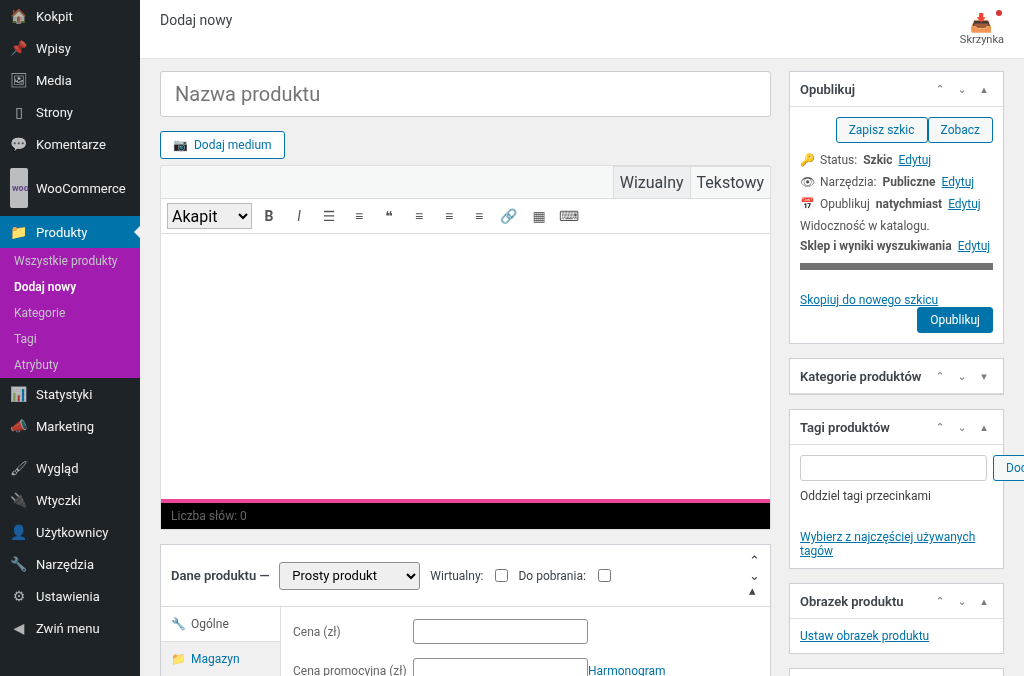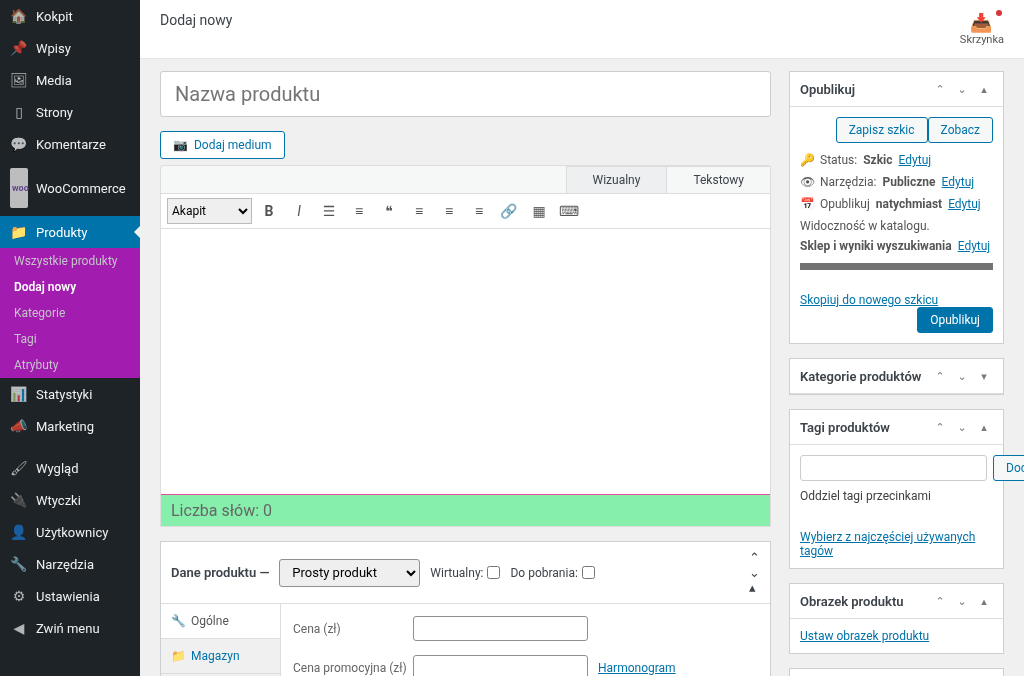--- a/index.html
+++ b/index.html
@@ -26,58 +26,58 @@
 .content { display: flex; padding: 12px 20px; gap: 18px; }
 .left-col { flex: 1; }
 .right-col { width: 215px; flex-shrink: 0; }
 
 .title-input { width: 100%; padding: 10px 14px; font-size: 20px; border: 1px solid #ccc; border-radius: 3px; background: #fff; margin-bottom: 14px; color: #666; }
 
 .add-media-btn { display: inline-flex; align-items: center; gap: 6px; padding: 6px 12px; border: 1px solid #0073aa; color: #0073aa; background: #fff; border-radius: 3px; cursor: pointer; font-size: 12px; margin-bottom: 6px; }
 
 .editor-box { border: 1px solid #ddd; background: #f6f7f7; border-radius: 3px 3px 0 0; margin-bottom: 14px; }
 .editor-tabs { display: flex; justify-content: flex-end; background: transparent; border-bottom: none; }
-.editor-tabs .tab { padding: 6px 26px; border: 1px solid #ddd; border-bottom: none; background: #f6f7f7; font-size: 12px; cursor: pointer; margin-right: -1px; }
+.editor-tabs .tab { padding: 6px 6px; border: 1px solid #ddd; border-bottom: none; background: #f6f7f7; font-size: 16px; cursor: pointer; margin-right: -1px; }
 .editor-tabs .tab.active { background: #edeff0; }
 .toolbar { display: flex; align-items: center; padding: 4px 6px; gap: 4px; background: #fff; border-top: 1px solid #ddd; border-bottom: 1px solid #ddd; }
-.toolbar select { height: 26px; width: 85px; font-size: 12px; border: 1px solid #bbb; }
+.toolbar select { height: 26px; width: 85px; font-size: 16px; border: 1px solid #bbb; }
 .toolbar-btn { width: 26px; height: 26px; display: flex; align-items: center; justify-content: center; cursor: pointer; font-size: 14px; color: #555; }
 .editor-area { background: #fff; min-height: 265px; padding: 10px; }
-.wordcount { padding: 6px 10px; font-size: 16px; color: #666; border-top: 1px solid #ec4899; background: #86efac; }
+.wordcount { padding: 6px 10px; font-size: 12px; color: #666; border-top: 4px solid #ec4899; background: #000000; }
 
 .postbox { background: #fff; border: 1px solid #ccd0d4; margin-bottom: 14px; }
 .postbox-header { display: flex; align-items: center; justify-content: space-between; padding: 8px 10px; border-bottom: 1px solid #ddd; }
 .postbox-header h3 { font-size: 13px; font-weight: 600; }
 .postbox-header .toggles { display: flex; gap: 4px; }
 .postbox-header .toggle { width: 18px; height: 18px; display: flex; align-items: center; justify-content: center; cursor: pointer; color: #787c82; font-size: 11px; }
 .postbox-inside { padding: 10px; font-size: 12px; }
 .postbox-inside .row { display: flex; align-items: center; gap: 6px; margin-bottom: 8px; color: #555; }
 .postbox-inside .row .icon { width: 14px; text-align: center; }
 .postbox-inside a { color: #0073aa; text-decoration: underline; cursor: pointer; text-align: center; }
 .btn { padding: 5px 12px; border: 1px solid #0073aa; border-radius: 3px; background: #f6f7f7; color: #0073aa; cursor: pointer; font-size: 12px; }
 .btn.primary { background: #0073aa; color: #fff; }
 .publish-actions { display: flex; justify-content: flex-end; margin-bottom: 10px; }
 .publish-footer { display: flex; justify-content: space-between; align-items: center; border-top: 7px solid #737373; padding-top: 23px; margin-top: 10px; }
 .tag-input-row { display: flex; gap: 6px; margin-bottom: 8px; }
 .tag-input-row input { flex: 1; padding: 4px; border: 1px solid #ccc; border-radius: 3px; }
 
 .product-data-header { display: flex; align-items: center; gap: 10px; padding: 8px 10px; border-bottom: 1px solid #ddd; }
 .product-data-header h3 { font-size: 13px; font-weight: 600; }
 .product-data-header select { height: 28px; padding: 2px 26px 2px 8px; border: 1px solid #8c8f94; border-radius: 3px; font-size: 13px; }
-.chk-label { display: flex; align-items: center; gap: 4px; font-size: 12px; }
+.chk-label { display: flex; align-items: center; gap: 12px; font-size: 12px; }
 .product-data-body { display: flex; }
 .product-tabs { width: 120px; background: #f0f0f1; border-right: 1px solid #ddd; }
 .product-tab { display: flex; align-items: center; gap: 6px; padding: 10px 10px; border-bottom: 1px solid #ddd; font-size: 12px; cursor: pointer; color: #0073aa; }
 .product-tab.active { background: #fff; color: #555; }
 .product-tab .icon { width: 14px; text-align: center; }
 .product-panel { flex: 1; padding: 12px; }
 .form-row { display: flex; align-items: center; margin-bottom: 14px; font-size: 12px; }
 .form-row label { width: 120px; color: #666; }
 .form-row input[type=text] { width: 175px; padding: 4px; border: 1px solid #8c8f94; border-radius: 3px; }
-.form-row a { margin-left: 10px; color: #0073aa; text-decoration: underline; cursor: pointer; }
+.form-row a { margin-left: 0; color: #0073aa; text-decoration: underline; cursor: pointer; }
 </style>
 </head>
 <body>
 
 <div class="wrap">
   <div class="sidebar">
     <div class="sidebar-item">
         <span class="icon">🏠</span>
         <span>Kokpit</span>
       </div>

